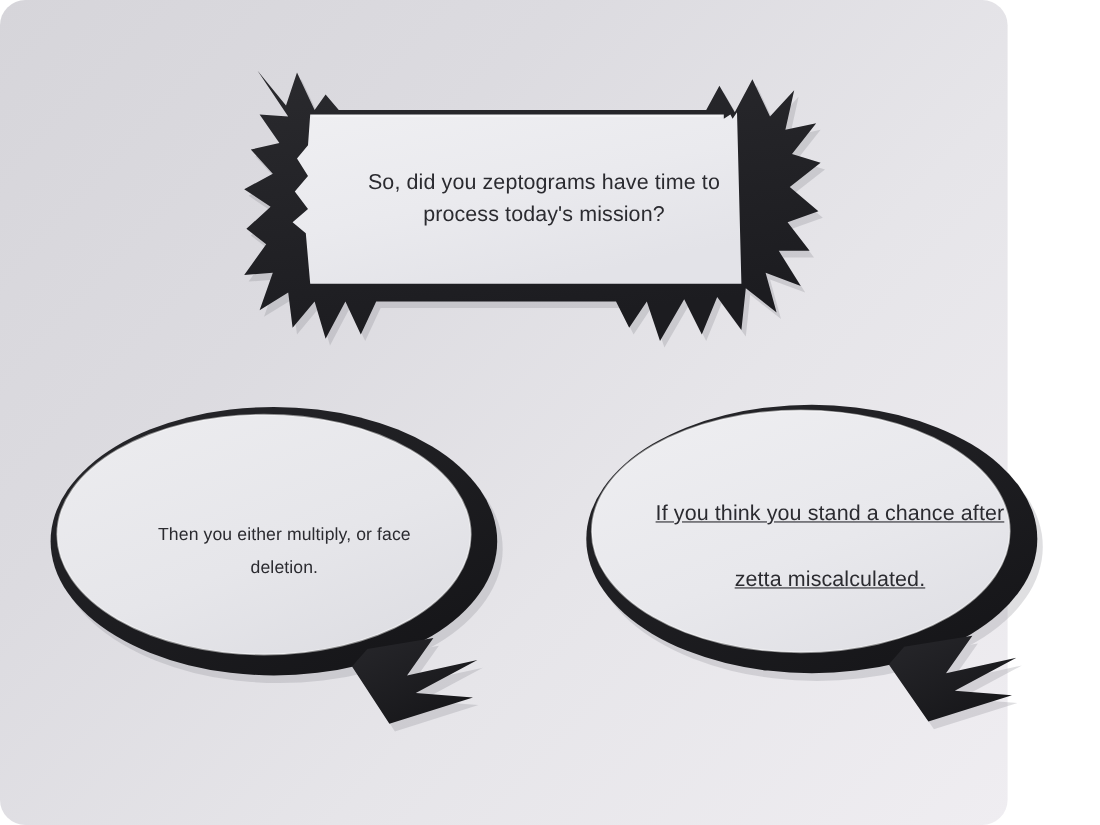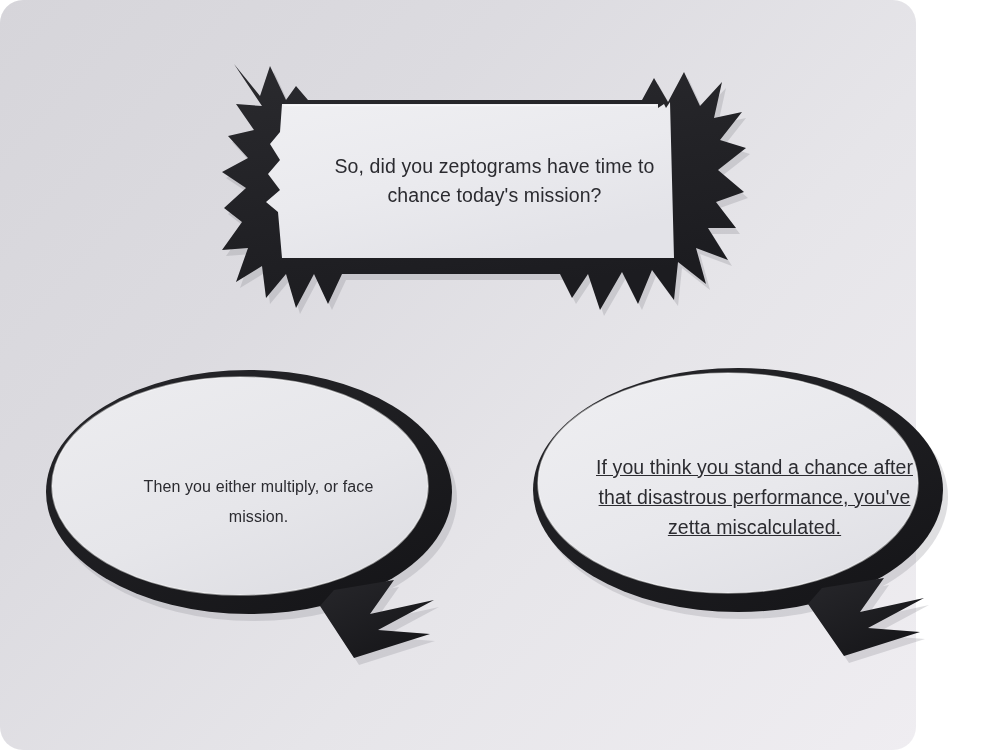--- a/index.html
+++ b/index.html
@@ -136,21 +136,21 @@
         M 60,52 L 436,52 L 436,56 L 442,52 L 444,56 L 448,50
         L 452,206 L 420,206 L 400,206 L 340,206
         L 120,206 L 60,206 L 56,160 L 44,150 L 58,138
         L 46,122 L 58,108 L 48,92 L 58,80 Z"></path>
 
       <path fill="none" stroke="#ffffff" stroke-opacity="0.55" stroke-width="1.4" d="M 62,53.5 L 434,53.5"></path>
     </svg>
 
     <div class="bubble-text" id="burst-text">
       <span>So, did you zeptograms have time to</span><br>
-      <span>chance today's mission?</span>
+      <span>process today's mission?</span>
     </div>
   </div>
 
   <div class="bubble" id="oval-left-bubble">
     <svg width="450" height="300" viewBox="0 0 450 300" xmlns="http://www.w3.org/2000/svg">
       <defs>
         <linearGradient id="ovalLFill" x1="0.1" y1="0" x2="0.75" y2="1">
           <stop offset="0%" stop-color="#ececef"></stop>
           <stop offset="60%" stop-color="#e6e6ea"></stop>
           <stop offset="100%" stop-color="#dedee3"></stop>
@@ -171,21 +171,21 @@
         <path fill="url(#ovalLStroke)" d="M 300,228 L 360,218 L 336,252 L 400,238 L 344,268 L 396,272 L 320,296 L 286,244 Z"></path>
       </g>
 
       <ellipse cx="206" cy="124" rx="188" ry="109" fill="url(#ovalLFill)"></ellipse>
 
       <ellipse cx="206" cy="124" rx="188" ry="109" fill="none" stroke="#ffffff" stroke-opacity="0.5" stroke-width="1.6"></ellipse>
     </svg>
 
     <div class="bubble-text" id="oval-left-text">
       <span>Then you either multiply, or face</span><br>
-      <span>mission.</span>
+      <span>deletion.</span>
     </div>
   </div>
 
   <div class="bubble" id="oval-right-bubble">
     <svg width="455" height="300" viewBox="0 0 455 300" xmlns="http://www.w3.org/2000/svg">
       <defs>
         <linearGradient id="ovalRFill" x1="0.1" y1="0" x2="0.75" y2="1">
           <stop offset="0%" stop-color="#eeeef1"></stop>
           <stop offset="60%" stop-color="#e8e8ec"></stop>
           <stop offset="100%" stop-color="#e0e0e5"></stop>
@@ -206,18 +206,18 @@
         <path fill="url(#ovalRStroke)" d="M 300,228 L 362,218 L 338,252 L 402,238 L 346,268 L 398,272 L 322,296 L 286,244 Z"></path>
       </g>
 
       <ellipse cx="206" cy="123" rx="190" ry="110" fill="url(#ovalRFill)"></ellipse>
 
       <ellipse cx="206" cy="123" rx="190" ry="110" fill="none" stroke="#ffffff" stroke-opacity="0.5" stroke-width="1.6"></ellipse>
     </svg>
 
     <div class="bubble-text" id="oval-right-text">
       <span>If you think you stand a chance after</span><br>
-      <span>that disastrous performance, you've</span><br>
+      <br>
       <span>zetta miscalculated.</span>
     </div>
   </div>
 
 </div>
 
 </body></html>

